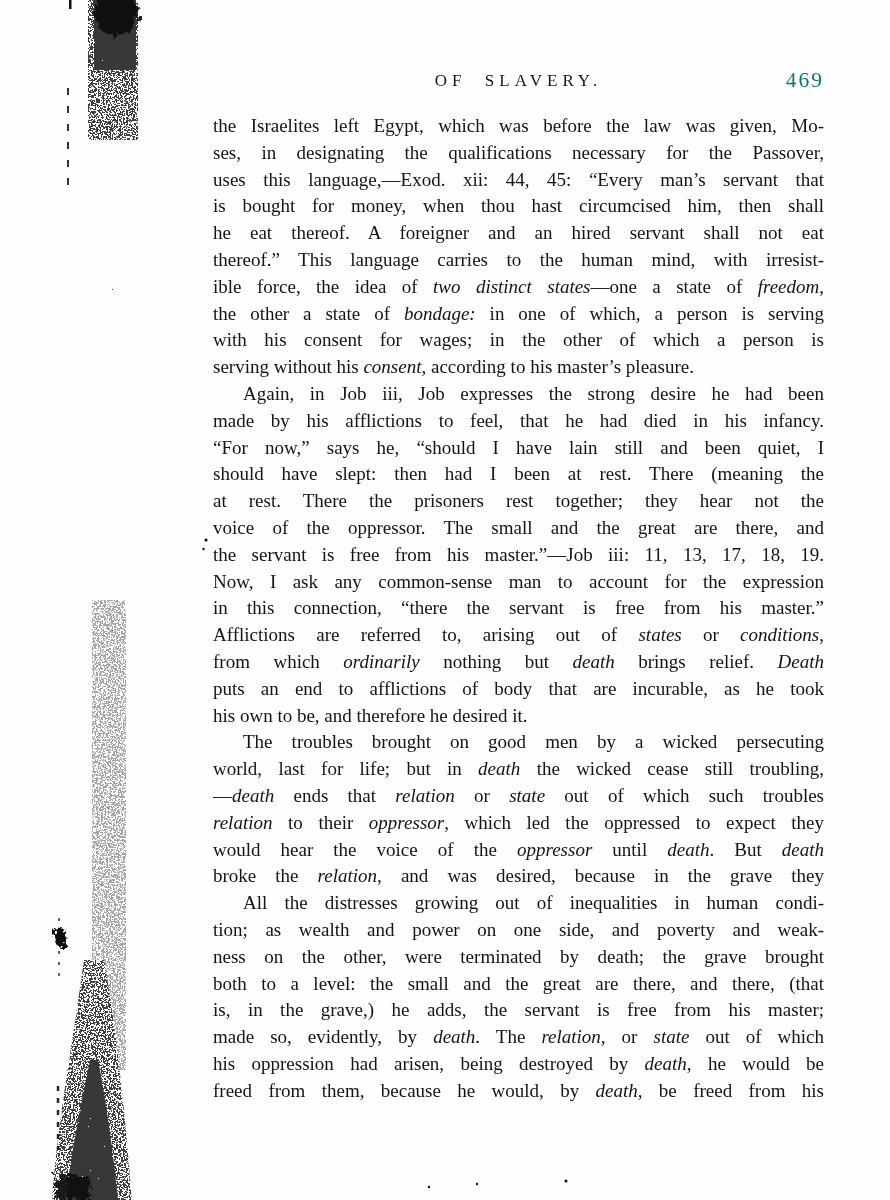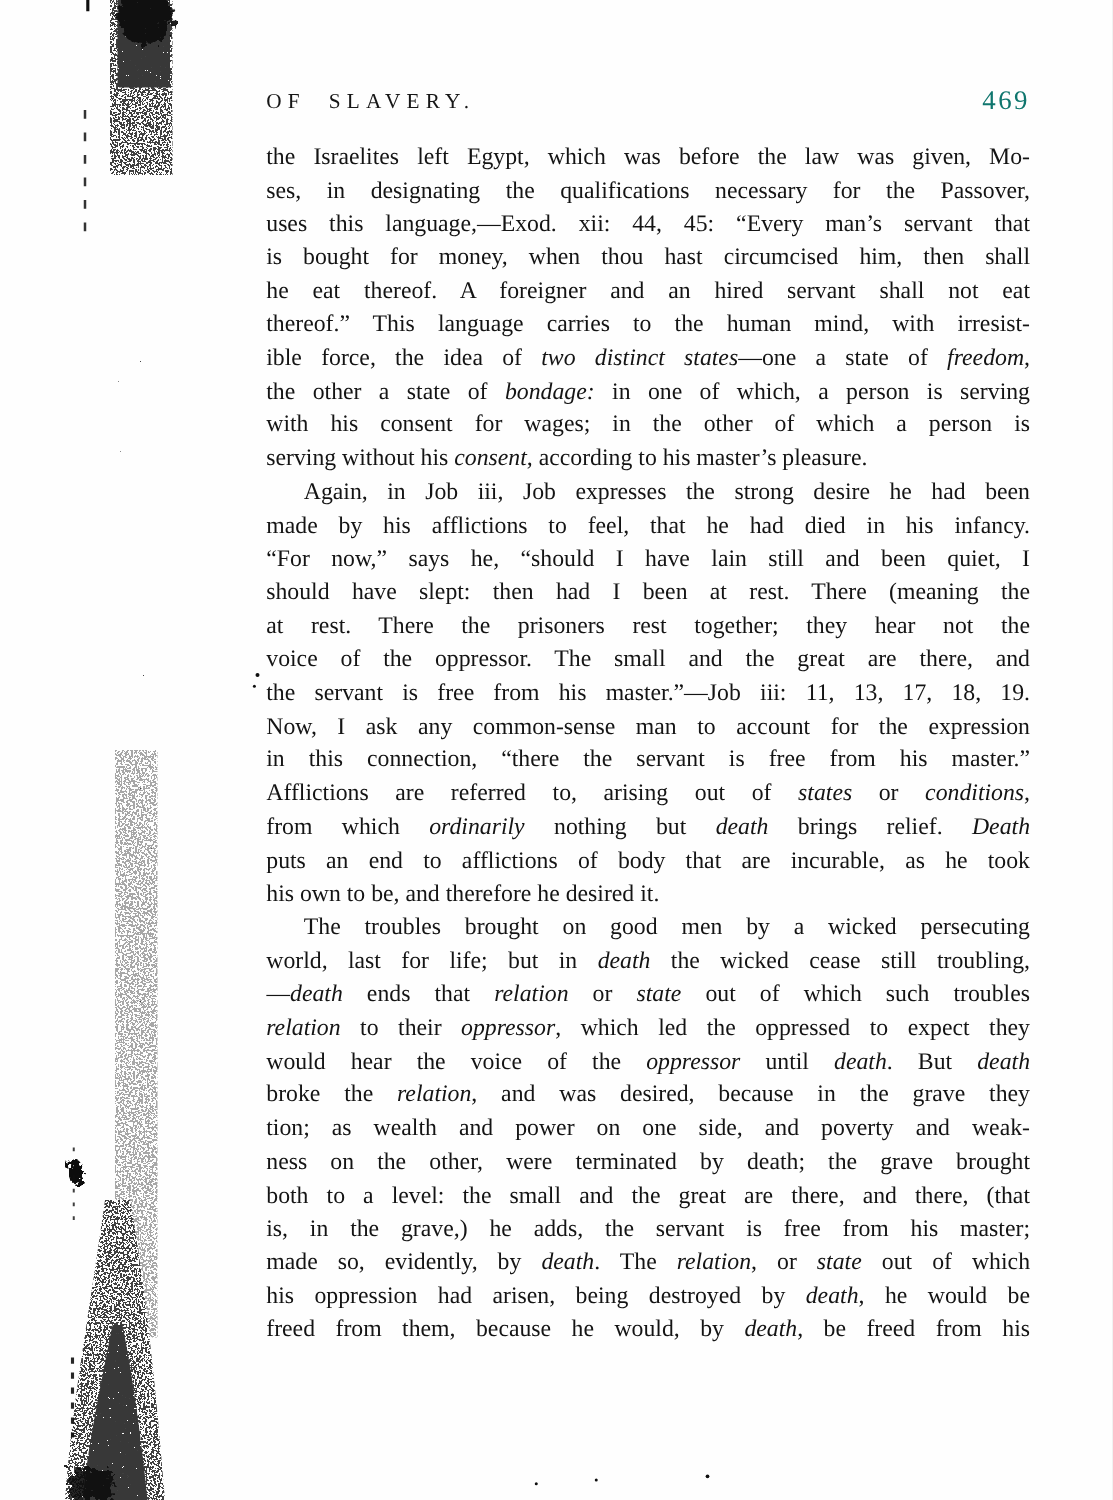--- a/index.html
+++ b/index.html
@@ -9,21 +9,21 @@
     background:#fefefe;
     overflow:hidden;
     font-family:"Liberation Serif", serif;
     color:#141414;
   }
   .running-header{
     position:absolute;left:213px;top:68px;width:611px;height:26px;
   }
   .header-title{
     position:absolute;left:0;top:3px;width:100%;
-    text-align:left;
+    text-align:center;
     font-size:17px;letter-spacing:5px;word-spacing:9px;
     color:#161616;
   }
   .page-number{
     position:absolute;right:0;top:0;
     font-size:21.5px;letter-spacing:2px;
     color:#0f766e;
   }
   .page-text{
     position:absolute;left:213px;top:113px;width:611px;
@@ -157,20 +157,21 @@
       <div class="line"><span>Afflictions are referred to, arising out of </span><i>states</i><span> or </span><i>conditions</i><span>,</span></div>
       <div class="line"><span>from which </span><i>ordinarily</i><span> nothing but </span><i>death</i><span> brings relief. </span><i>Death</i></div>
       <div class="line"><span>puts an end to afflictions of body that are incurable, as he took</span></div>
       <div class="line noj"><span>his own to be, and therefore he desired it.</span></div>
       <div class="line indent"><span>The troubles brought on good men by a wicked persecuting</span></div>
       <div class="line"><span>world, last for life; but in </span><i>death</i><span> the wicked cease still troubling,</span></div>
       <div class="line"><span>—</span><i>death</i><span> ends that </span><i>relation</i><span> or </span><i>state</i><span> out of which such troubles</span></div>
       <div class="line"><i>relation</i><span> to their </span><i>oppressor</i><span>, which led the oppressed to expect they</span></div>
       <div class="line"><span>would hear the voice of the </span><i>oppressor</i><span> until </span><i>death</i><span>. But </span><i>death</i></div>
       <div class="line"><span>broke the </span><i>relation</i><span>, and was desired, because in the grave they</span></div>
+      <div class="line indent"><span>All the distresses growing out of inequalities in human condi-</span></div>
       <div class="line"><span>tion; as wealth and power on one side, and poverty and weak-</span></div>
       <div class="line"><span>ness on the other, were terminated by death; the grave brought</span></div>
       <div class="line"><span>both to a level: the small and the great are there, and there, (that</span></div>
       <div class="line"><span>is, in the grave,) he adds, the servant is free from his master;</span></div>
       <div class="line"><span>made so, evidently, by </span><i>death</i><span>. The </span><i>relation</i><span>, or </span><i>state</i><span> out of which</span></div>
       <div class="line"><span>his oppression had arisen, being destroyed by </span><i>death</i><span>, he would be</span></div>
       <div class="line"><span>freed from them, because he would, by </span><i>death</i><span>, be freed from his</span></div>
     </div>
 
 </div>

